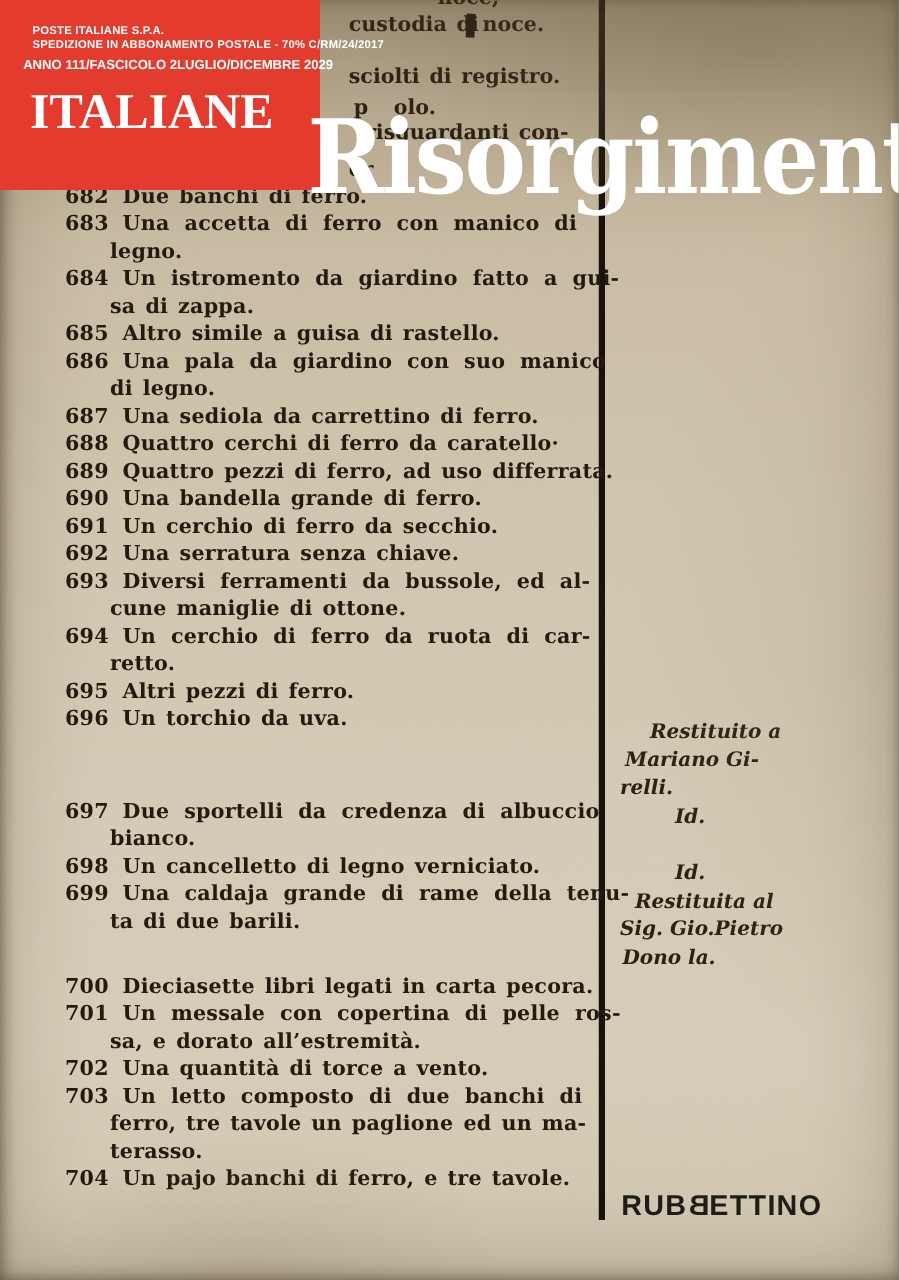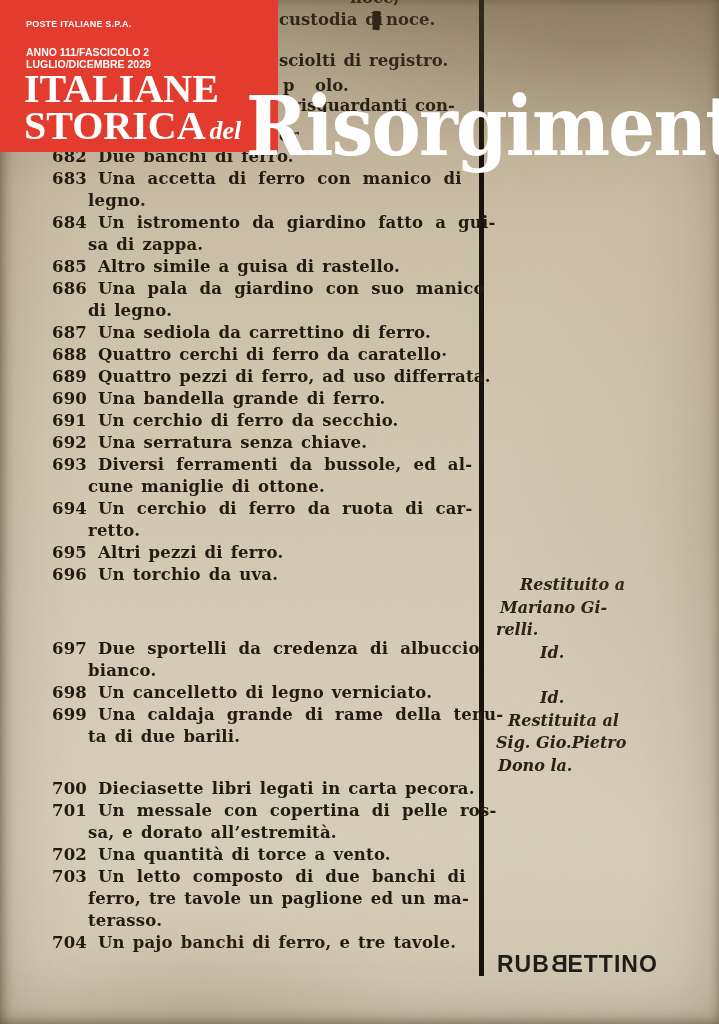--- a/index.html
+++ b/index.html
@@ -53,25 +53,25 @@
   .annot-line:nth-child(1){margin-left:26px;}
   .annot-line:nth-child(2){margin-left:6px;}
   .annot-line:nth-child(3){margin-left:2px;}
   .annot-line:nth-child(4){margin-left:46px;}
   .annot-line:nth-child(5){margin-left:46px; margin-top:23px;}
   .annot-line:nth-child(6){margin-left:14px;}
   .annot-line:nth-child(7){margin-left:2px;}
   .annot-line:nth-child(8){margin-left:4px;}
 
   
-  .redband{position:absolute; left:0; top:0; width:278px; height:152px; z-index:3; color:#fff; background:#e33b2d;}
+  .redband{position:absolute; left:0; top:0; width:256px; height:152px; z-index:3; color:#fff; background:#e33b2d;}
   .postal{position:absolute; left:26px; top:19px; font-family:"Liberation Sans", sans-serif; font-weight:700;
     font-size:9px; line-height:10.5px; letter-spacing:.2px; white-space:nowrap;}
   .issue-row{position:absolute; left:26px; top:46px; width:233px; display:flex; justify-content:center;
-    font-family:"Liberation Sans", sans-serif; font-weight:700; font-size:10.5px; white-space:nowrap;flex-direction:column;}
+    font-family:"Liberation Sans", sans-serif; font-weight:700; font-size:10.5px; white-space:nowrap;}
   .masthead-title{position:absolute; left:24px; top:70px; font-family:"Liberation Serif", serif; font-weight:700;
     font-size:40px; line-height:37px; letter-spacing:0; white-space:nowrap;}
   .masthead-title .connector{font-style:italic; font-size:26px; letter-spacing:0; margin-left:4px;}
 
   
   .big-title{position:absolute; left:246px; top:85px; z-index:4; margin:0;
     font-family:"DejaVu Serif", serif; font-weight:700; font-size:82px; line-height:1;
     letter-spacing:-2px; color:#ffffff; white-space:nowrap;
     transform:scaleX(.90); transform-origin:left top;}
 
@@ -164,26 +164,26 @@
     <div class="publisher" style="color: rgb(32, 30, 25);">
       <span>RUB</span><span class="flip">B</span><span>ETTINO</span>
     </div>
 
     <div class="vignette"></div>
   </div>
 
   <div class="redband" style="background-color: rgb(227, 59, 45);">
     <div class="postal">
       <div>POSTE ITALIANE S.P.A.</div>
+      <div>SPEDIZIONE IN ABBONAMENTO POSTALE - 70% C/RM/24/2017</div>
     </div>
     <div class="issue-row">
       <span>ANNO 111/FASCICOLO 2</span>
       <span>LUGLIO/DICEMBRE 2029</span>
     </div>
     <div class="masthead-title">
       <div>ITALIANE</div>
-      <div><span>STORICA</span><span class="connector">del</span></div>
     </div>
   </div>
 
   <h1 class="big-title">Risorgimento</h1>
 
 </div>
 
 </body></html>

